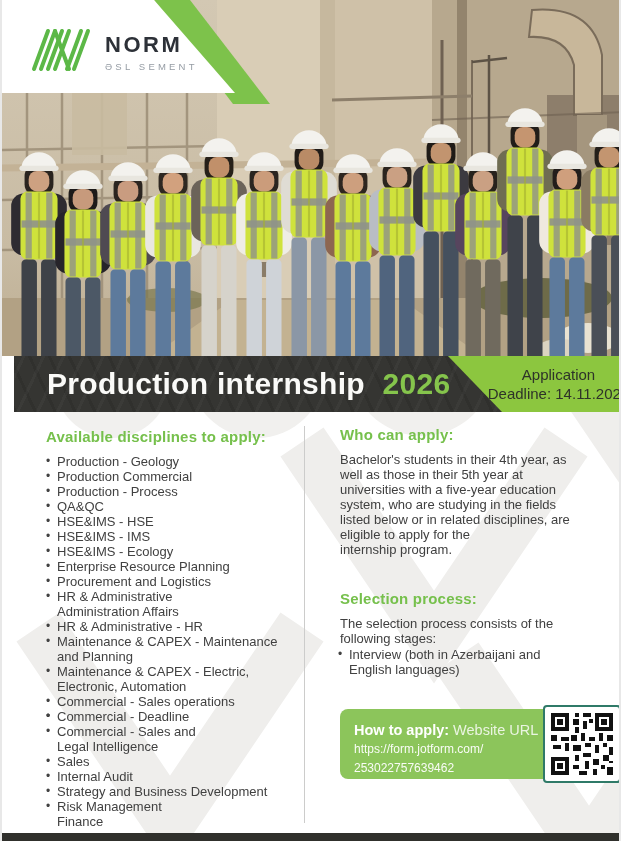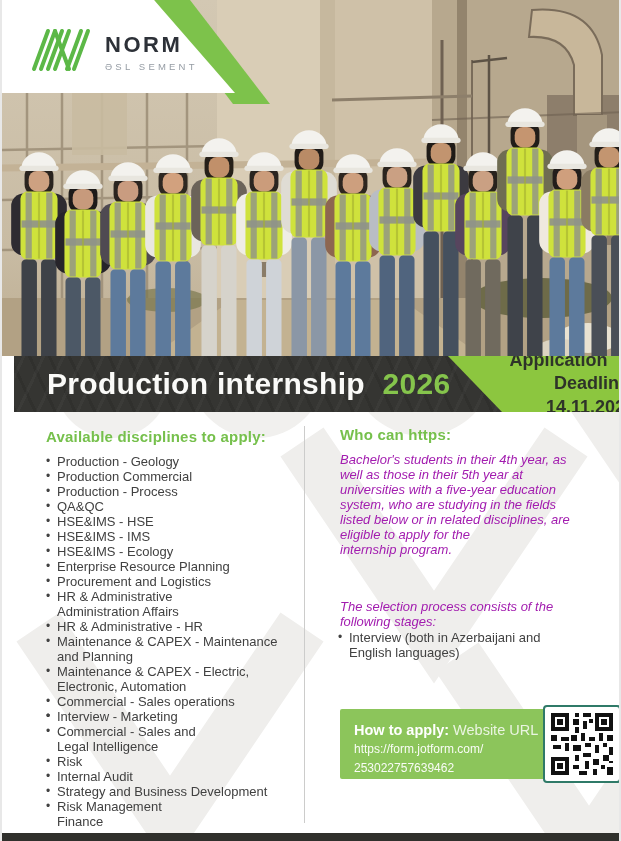--- a/index.html
+++ b/index.html
@@ -37,50 +37,50 @@
   }
   .banner-title { margin-left:33px; font-size:30px; font-weight:bold; letter-spacing:.3px; white-space:nowrap; }
   .banner-title .t-main { color:#fafaf8; }
   .banner-title .t-year { color:#85c44c; margin-left:9px; }
   .deadline {
     position:absolute; right:0; top:0; height:100%; width:201px; background:#8cc63f;
     clip-path:polygon(14px 0, 201px 0, 201px 100%, 68px 100%);
     display:flex; flex-direction:column; justify-content:center; align-items:center;
     padding-left:48px; text-align:center;
   }
-  .deadline div { font-size:18px; font-weight:bold; color:#2e3329; line-height:1.3;text-align:right; }
+  .deadline div { font-size:15px; font-weight:normal; color:#2e3329; line-height:1.3;text-align:right; }
 
   
   .content { position:absolute; left:0; top:412px; width:621px; height:421px; background:#ffffff; }
   .watermark { position:absolute; inset:0; pointer-events:none; }
   .divider { position:absolute; left:302px; top:14px; width:1px; height:397px; background:#cccccb; }
 
   .heading { font-size:15px; font-weight:bold; color:#76c04c; letter-spacing:.2px; }
 
   .left-col { position:absolute; left:44px; top:16px; width:252px; }
   .d-list { list-style:none; margin-top:9px; }
   .d-list li {
     font-size:13px; line-height:15px; color:#414141;
     padding-left:11px; position:relative;
   }
   .d-list .blt { position:absolute; left:0; top:0; font-size:12px; color:#414141; }
   .d-list .txt { white-space:pre-line; }
 
   .right-col { position:absolute; left:338px; top:14px; width:280px; }
-  .para { margin-top:9px; font-size:13px; line-height:15px; color:#a21caf; white-space:pre-line;font-style:italic; }
+  .para { margin-top:9px; font-size:13px; line-height:15px; color:#404040; white-space:pre-line; }
 
   .sel-block { position:absolute; left:338px; top:178px; width:280px; }
   .sel-list { list-style:none; margin-top:1px; }
   .sel-list li { font-size:13px; line-height:15px; color:#414141; padding-left:9px; position:relative; }
   .sel-list .blt { position:absolute; left:-2px; top:0; font-size:12px; color:#414141; }
   .sel-list .txt { white-space:pre-line; }
 
   .apply-box {
     position:absolute; left:338px; top:297px; width:281px; height:70px;
-    background:#8cc55b; border-radius:2px; padding:12px 14px; color:#ffffff;
+    background:#8cc55b; border-radius:8px; padding:12px 14px; color:#ffffff;
   }
   .apply-box .line1 { font-size:14.5px; line-height:19px; }
   .apply-box .lbl { font-weight:bold; color:#ffffff; }
   .apply-box .sfx { color:rgba(255,255,255,.82); }
   .apply-box .url { font-size:12px; line-height:19px; color:rgba(255,255,255,.95); }
 
   .qr {
     position:absolute; left:541px; top:293px; width:78px; height:78px;
     background:#ffffff; border:2px solid #2f7a68; border-radius:4px; padding:4px;
   }
@@ -300,32 +300,32 @@
             <span class="blt">•</span>
             <span class="txt">Commercial - Sales operations</span>
           </li>
 
           <li>
             <span class="blt">•</span>
           </li>
 
           <li>
             <span class="blt">•</span>
-            <span class="txt">Interview - Marketing</span>
+            <span class="txt">Commercial - Deadline</span>
           </li>
 
           <li>
             <span class="blt">•</span>
             <span class="txt">Commercial - Sales and
 Legal Intelligence</span>
           </li>
 
           <li>
             <span class="blt">•</span>
-            <span class="txt">Risk</span>
+            <span class="txt">Sales</span>
           </li>
 
           <li>
             <span class="blt">•</span>
             <span class="txt">Internal Audit</span>
           </li>
 
           <li>
             <span class="blt">•</span>
             <span class="txt">Strategy and Business Development</span>
@@ -337,31 +337,32 @@
           </li>
 
           <li>
             
             <span class="txt">Finance</span>
           </li>
         </ul>
     </div>
 
     <div class="right-col">
-      <div class="heading">Who can https:</div>
+      <div class="heading">Who can apply:</div>
       <div class="para">Bachelor's students in their 4th year, as
 well as those in their 5th year at
 universities with a five-year education
 system, who are studying in the fields
 listed below or in related disciplines, are
 eligible to apply for the
 internship program.</div>
     </div>
 
     <div class="sel-block">
+      <div class="heading">Selection process:</div>
       <div class="para">The selection process consists of the
 following stages:</div>
       <ul class="sel-list">
 
           <li>
             <span class="blt">•</span>
             <span class="txt">Interview (both in Azerbaijani and
 English languages)</span>
           </li>
         </ul>

